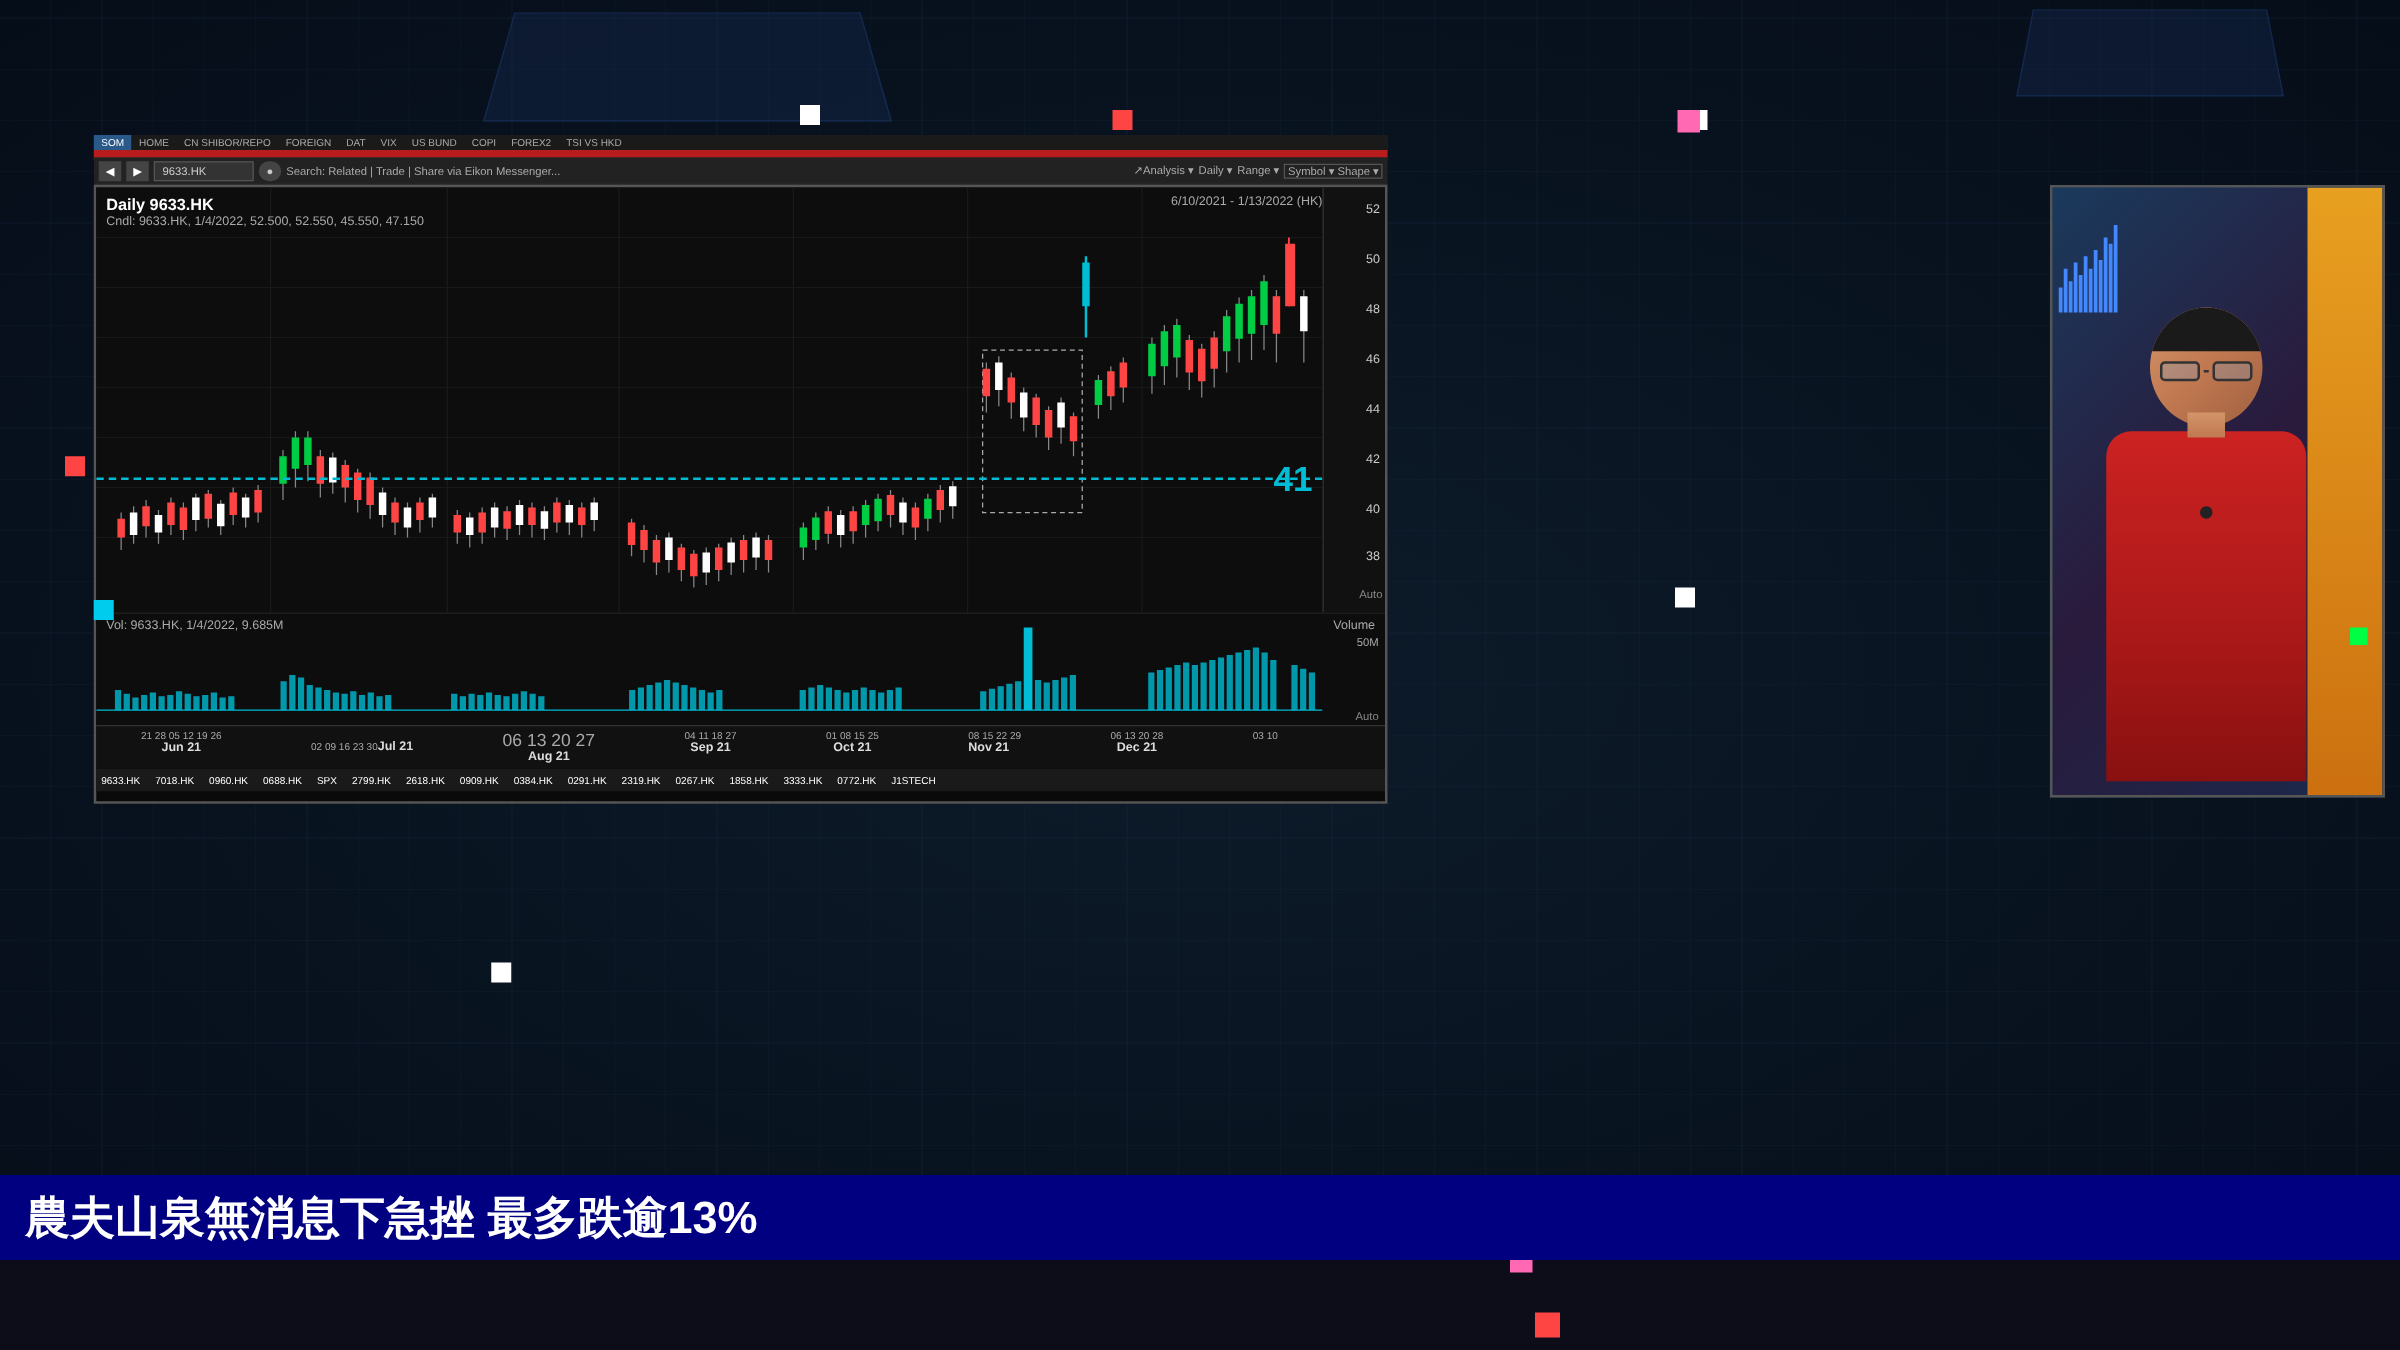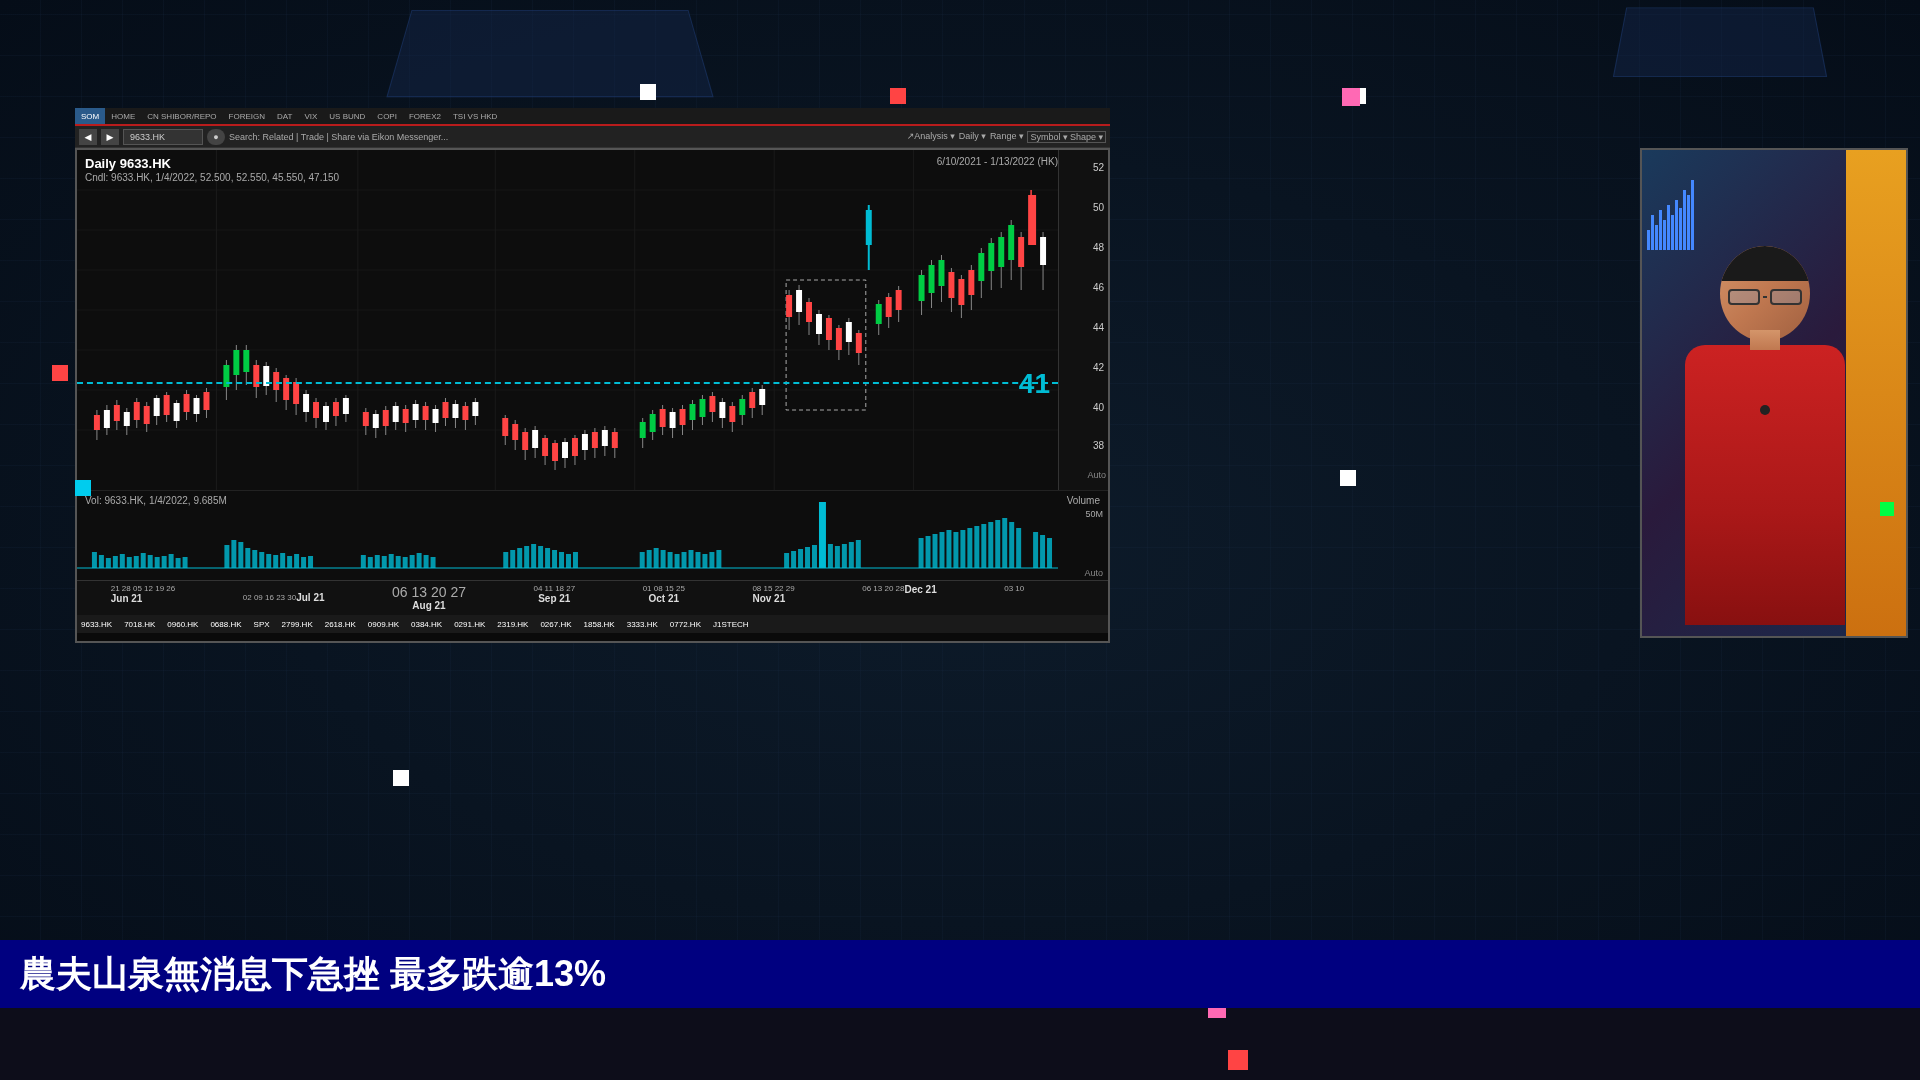--- a/index.html
+++ b/index.html
@@ -368,21 +368,21 @@
 <div class="window-title-bar">
   <span class="window-title-text">9633.HK</span>
   <div class="window-controls">
     <div class="window-control-btn">_</div>
     <div class="window-control-btn">□</div>
     <div class="window-control-btn">✕</div>
     <span style="color:#aaa;font-size:10px;margin-left:4px;">Menu</span>
   </div>
 </div>
 
-<div style="position:absolute;top:108px;left:75px;width:1035px;height:18px;background:#1a1a1a;display:flex;align-items:center;z-index:4;border-bottom:2px solid #b91c1c;">
+<div style="position:absolute;top:108px;left:75px;width:1035px;height:18px;background:#1a1a1a;display:flex;align-items:center;z-index:4;border-bottom:6px solid #b91c1c;">
   <div style="background:#2a5a8a;padding:0 6px;height:100%;display:flex;align-items:center;font-size:8px;color:#fff;cursor:pointer;">SOM</div>
   <div style="padding:0 6px;height:100%;display:flex;align-items:center;font-size:8px;color:#aaa;cursor:pointer;">HOME</div>
   <div style="padding:0 6px;height:100%;display:flex;align-items:center;font-size:8px;color:#aaa;cursor:pointer;">CN SHIBOR/REPO</div>
   <div style="padding:0 6px;height:100%;display:flex;align-items:center;font-size:8px;color:#aaa;cursor:pointer;">FOREIGN</div>
   <div style="padding:0 6px;height:100%;display:flex;align-items:center;font-size:8px;color:#aaa;cursor:pointer;">DAT</div>
   <div style="padding:0 6px;height:100%;display:flex;align-items:center;font-size:8px;color:#aaa;cursor:pointer;">VIX</div>
   <div style="padding:0 6px;height:100%;display:flex;align-items:center;font-size:8px;color:#aaa;cursor:pointer;">US BUND</div>
   <div style="padding:0 6px;height:100%;display:flex;align-items:center;font-size:8px;color:#aaa;cursor:pointer;">COPI</div>
   <div style="padding:0 6px;height:100%;display:flex;align-items:center;font-size:8px;color:#aaa;cursor:pointer;">FOREX2</div>
   <div style="padding:16px 6px;height:100%;display:flex;align-items:center;font-size:8px;color:#aaa;cursor:pointer;">TSI VS HKD</div>
@@ -736,21 +736,21 @@
       <rect x="936" y="22" width="5" height="46" fill="#00bcd4" opacity="0.8"></rect>
       <rect x="943" y="28" width="5" height="40" fill="#00bcd4" opacity="0.8"></rect>
       <rect x="960" y="32" width="5" height="36" fill="#00bcd4" opacity="0.8"></rect>
       <rect x="967" y="35" width="5" height="33" fill="#00bcd4" opacity="0.8"></rect>
       <rect x="974" y="38" width="5" height="30" fill="#00bcd4" opacity="0.8"></rect>
     </svg>
   </div>
 
   <div class="date-axis">
     <div class="date-labels">
-      <div style="display:flex;flex-direction:column;">
+      <div style="display:flex;flex-direction:column;align-items:center;">
         <span style="color:#aaa;font-size:8px;">21 28 05 12 19 26</span>
         <span style="color:#ddd;font-size:10px;font-weight:bold;">Jun 21</span>
       </div>
       <div style="display:flex;flex-direction:row;align-items:center;">
         <span style="color:#aaa;font-size:8px;">02 09 16 23 30</span>
         <span style="color:#ddd;font-size:10px;font-weight:bold;">Jul 21</span>
       </div>
       <div style="display:flex;flex-direction:column;align-items:center;">
         <span style="color:#aaa;font-size:14px;">06 13 20 27</span>
         <span style="color:#ddd;font-size:10px;font-weight:bold;">Aug 21</span>
@@ -760,21 +760,21 @@
         <span style="color:#ddd;font-size:10px;font-weight:bold;">Sep 21</span>
       </div>
       <div style="display:flex;flex-direction:column;align-items:center;">
         <span style="color:#aaa;font-size:8px;">01 08 15 25</span>
         <span style="color:#ddd;font-size:10px;font-weight:bold;">Oct 21</span>
       </div>
       <div style="display:flex;flex-direction:column;align-items:flex-start;">
         <span style="color:#aaa;font-size:8px;">08 15 22 29</span>
         <span style="color:#ddd;font-size:10px;font-weight:bold;">Nov 21</span>
       </div>
-      <div style="display:flex;flex-direction:row;">
+      <div style="display:flex;flex-direction:column;align-items:center;">
         <span style="color:#aaa;font-size:8px;">06 13 20 28</span>
         <span style="color:#ddd;font-size:10px;font-weight:bold;">Dec 21</span>
       </div>
       <div style="display:flex;flex-direction:column;align-items:center;">
         <span style="color:#aaa;font-size:8px;">03 10</span>
         <span style="color:#ddd;font-size:10px;font-weight:bold;"></span>
       </div>
     </div>
   </div>
 

